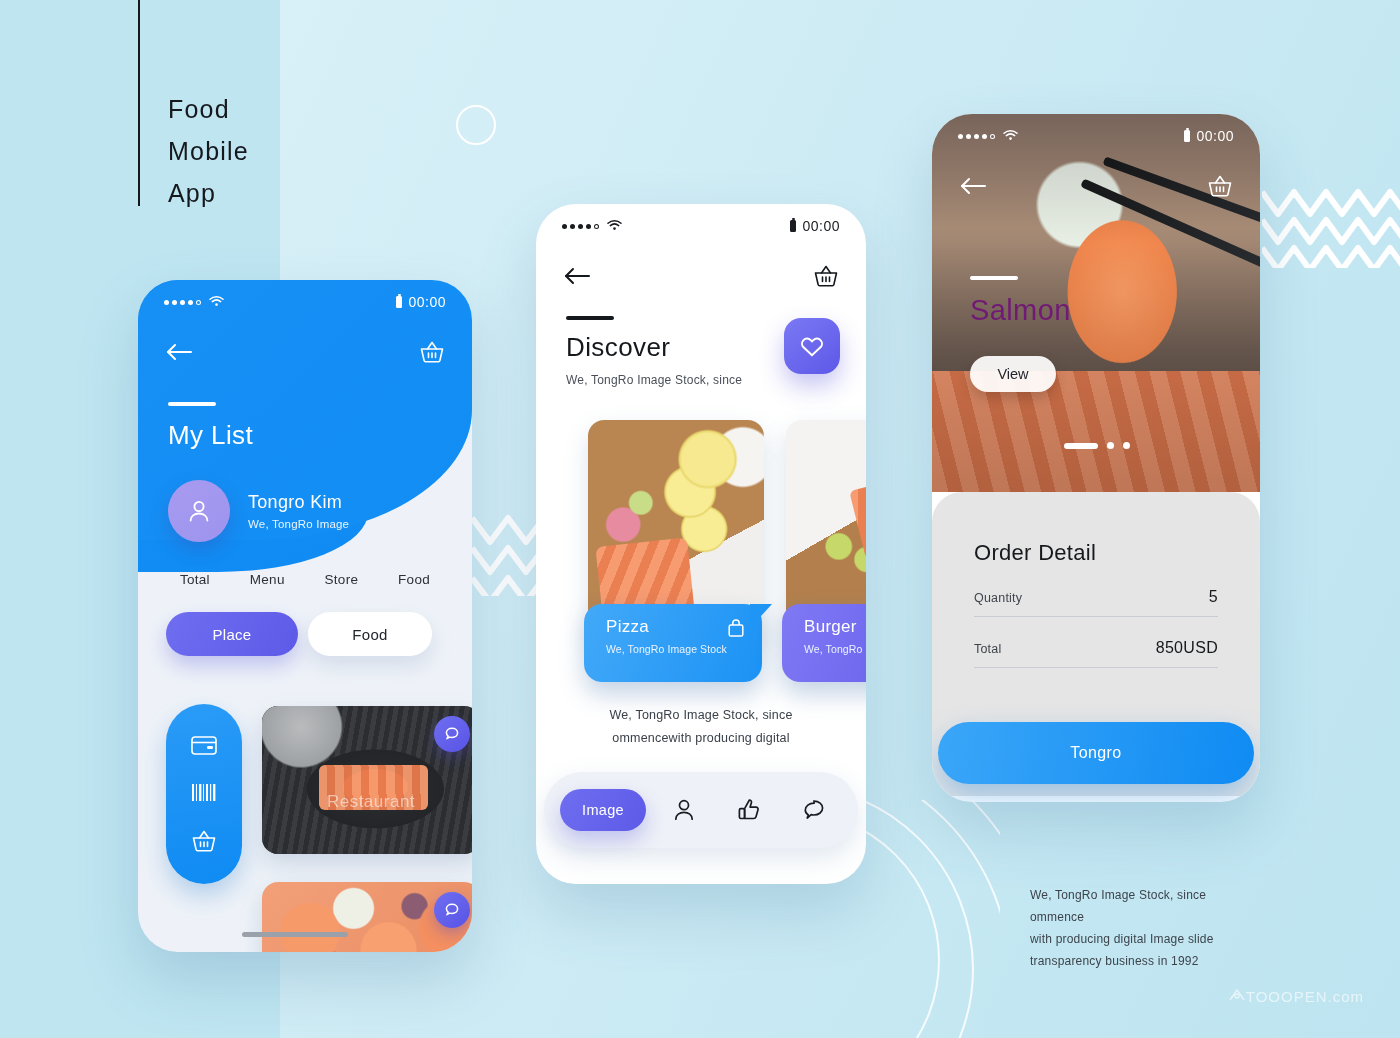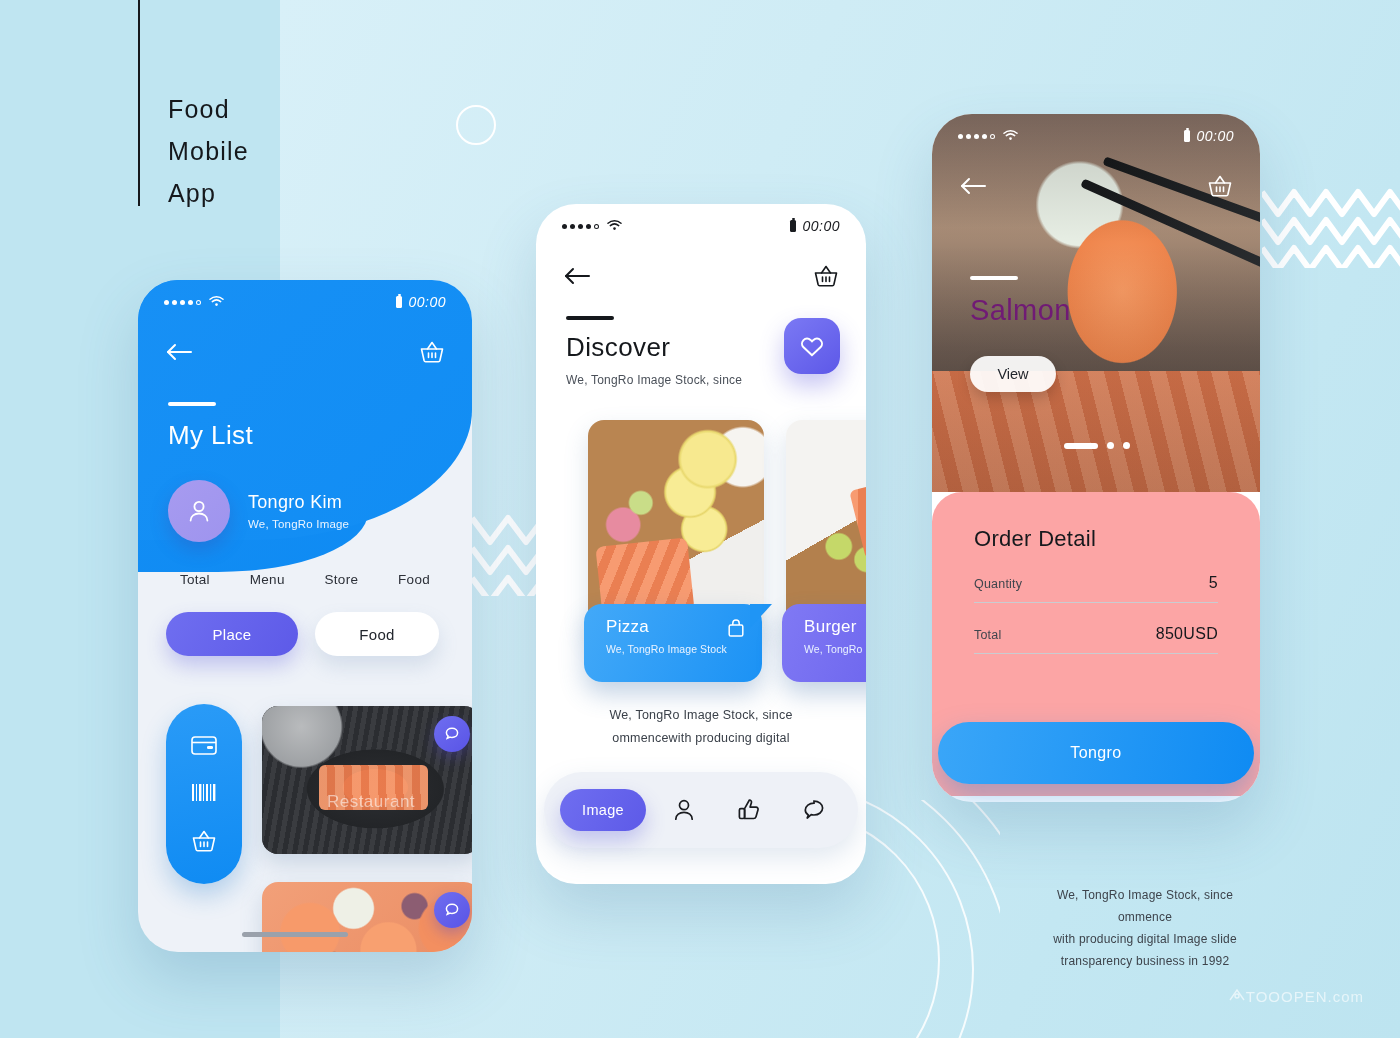--- a/index.html
+++ b/index.html
@@ -70,21 +70,21 @@
   #phone-3 {
     left: 932px; top: 114px; width: 328px; height: 688px;
     background: #ffffff;
     box-shadow: 0 28px 60px rgba(60,110,150,0.20);
   }
 
   
   .statusbar {
     position: absolute; left: 0; top: 0; width: 100%; height: 44px;
     display: flex; align-items: center; justify-content: space-between;
-    padding: 0 26px; z-index: 6; font-style: italic;
+    padding: 0 26px; z-index: 6;
   }
   .sb-left { display: flex; align-items: center; gap: 8px; }
   .sb-dots { display: flex; gap: 3px; align-items: center; }
   .sb-dots i { width: 5px; height: 5px; border-radius: 50%; display: block; }
   .sb-right { display: flex; align-items: center; gap: 6px; font-size: 14px; letter-spacing: .5px;}
   .batt { width: 6px; height: 12px; border-radius: 1.5px; position: relative; }
   .batt:before { content:''; position:absolute; left:1.5px; top:-2.5px; width:3px; height:2px; border-radius:1px; background:inherit; }
 
   .sb-white .sb-dots i { background: #ffffff; }
   .sb-white .sb-dots i.hollow { background: transparent; box-shadow: inset 0 0 0 1px #ffffff; }
@@ -127,21 +127,21 @@
     box-shadow: 0 8px 18px rgba(70,60,150,0.25);
   }
   #p1-user .uname { color: #fff; font-size: 18px; letter-spacing: .3px; }
   #p1-user .usub { color: #eaf4ff; font-size: 11.5px; margin-top: 5px; letter-spacing: .2px; }
 
   #p1-tabs {
     position: absolute; left: 0; top: 292px; width: 100%;
     display: flex; justify-content: space-around; padding: 0 22px;
     z-index: 5; color: #2c3038; font-size: 13.5px; letter-spacing: .3px;
   }
-  #p1-pills { position: absolute; left: 28px; top: 332px; display: flex; gap: 17px; z-index: 5; }
+  #p1-pills { position: absolute; left: 28px; top: 332px; display: flex; gap: 10px; z-index: 5; }
   .pill {
     height: 44px; border-radius: 22px; display: flex; align-items: center; justify-content: center;
     font-size: 15px; letter-spacing: .3px; cursor: pointer;
   }
   .pill.primary {
     width: 132px; color: #fff;
     background: linear-gradient(120deg,#6f6ef0 0%,#5d5ae8 100%);
     box-shadow: 0 10px 20px rgba(90,88,220,0.30);
   }
   .pill.light {
@@ -298,41 +298,41 @@
     position: absolute; left: 38px; top: 242px; width: 86px; height: 36px;
     border-radius: 18px; background: rgba(255,255,255,0.92); color: #22262d;
     display: flex; align-items: center; justify-content: center; font-size: 14.5px;
     z-index: 7; cursor: pointer; box-shadow: 0 6px 14px rgba(0,0,0,0.18);
   }
   #p3-dots { position: absolute; left: 132px; top: 328px; display: flex; align-items: center; gap: 9px; z-index: 7; }
   #p3-dots .bar { width: 34px; height: 6px; border-radius: 3px; background: #ffffff; }
   #p3-dots .dot { width: 7px; height: 7px; border-radius: 50%; background: #ffffff; }
   #p3-sheet {
     position: absolute; left: 0; top: 378px; width: 100%; height: 304px;
-    background: #fca5a5; border-top-left-radius: 30px; border-top-right-radius: 30px; z-index: 5;
-    padding: 34px 42px 0 42px;
+    background: #e5e5e5; border-top-left-radius: 30px; border-top-right-radius: 30px; z-index: 5;
+    padding: 48px 42px 0 42px;
   }
   #p3-sheet h3 { font-size: 22px; font-weight: 400; color: #16191d; letter-spacing: .3px; }
   .detail-row {
     display: flex; align-items: baseline; justify-content: space-between;
     padding: 22px 0 10px 0; border-bottom: 1px solid #c9ccd1;
   }
   .detail-row .lbl { font-size: 12.5px; color: #40454d; letter-spacing: .2px; }
   .detail-row .val { font-size: 16px; color: #16191d; letter-spacing: .3px; }
   #p3-order {
     position: absolute; left: 6px; bottom: 18px; width: 316px; height: 62px;
     border-radius: 31px; color: #fff; font-size: 16px; letter-spacing: .4px;
     background: linear-gradient(100deg,#3aa6f8 0%,#0f8bf3 100%);
     display: flex; align-items: center; justify-content: center; z-index: 8; cursor: pointer;
     box-shadow: 0 14px 30px rgba(25,130,220,0.35);
   }
 
   
   #caption {
-    position: absolute; right: 140px; top: 884px; width: 230px; text-align: center;
+    position: absolute; right: 140px; top: 884px; width: 230px; text-align: left;
     font-size: 12px; color: #3d434b; line-height: 22px; letter-spacing: .2px;
   }
   #watermark {
     position: absolute; right: 36px; top: 988px;
     display: flex; align-items: center; 
     color: rgba(255,255,255,0.62); font-size: 15px; letter-spacing: 1px;
   }
 </style>
 </head>
 <body>

